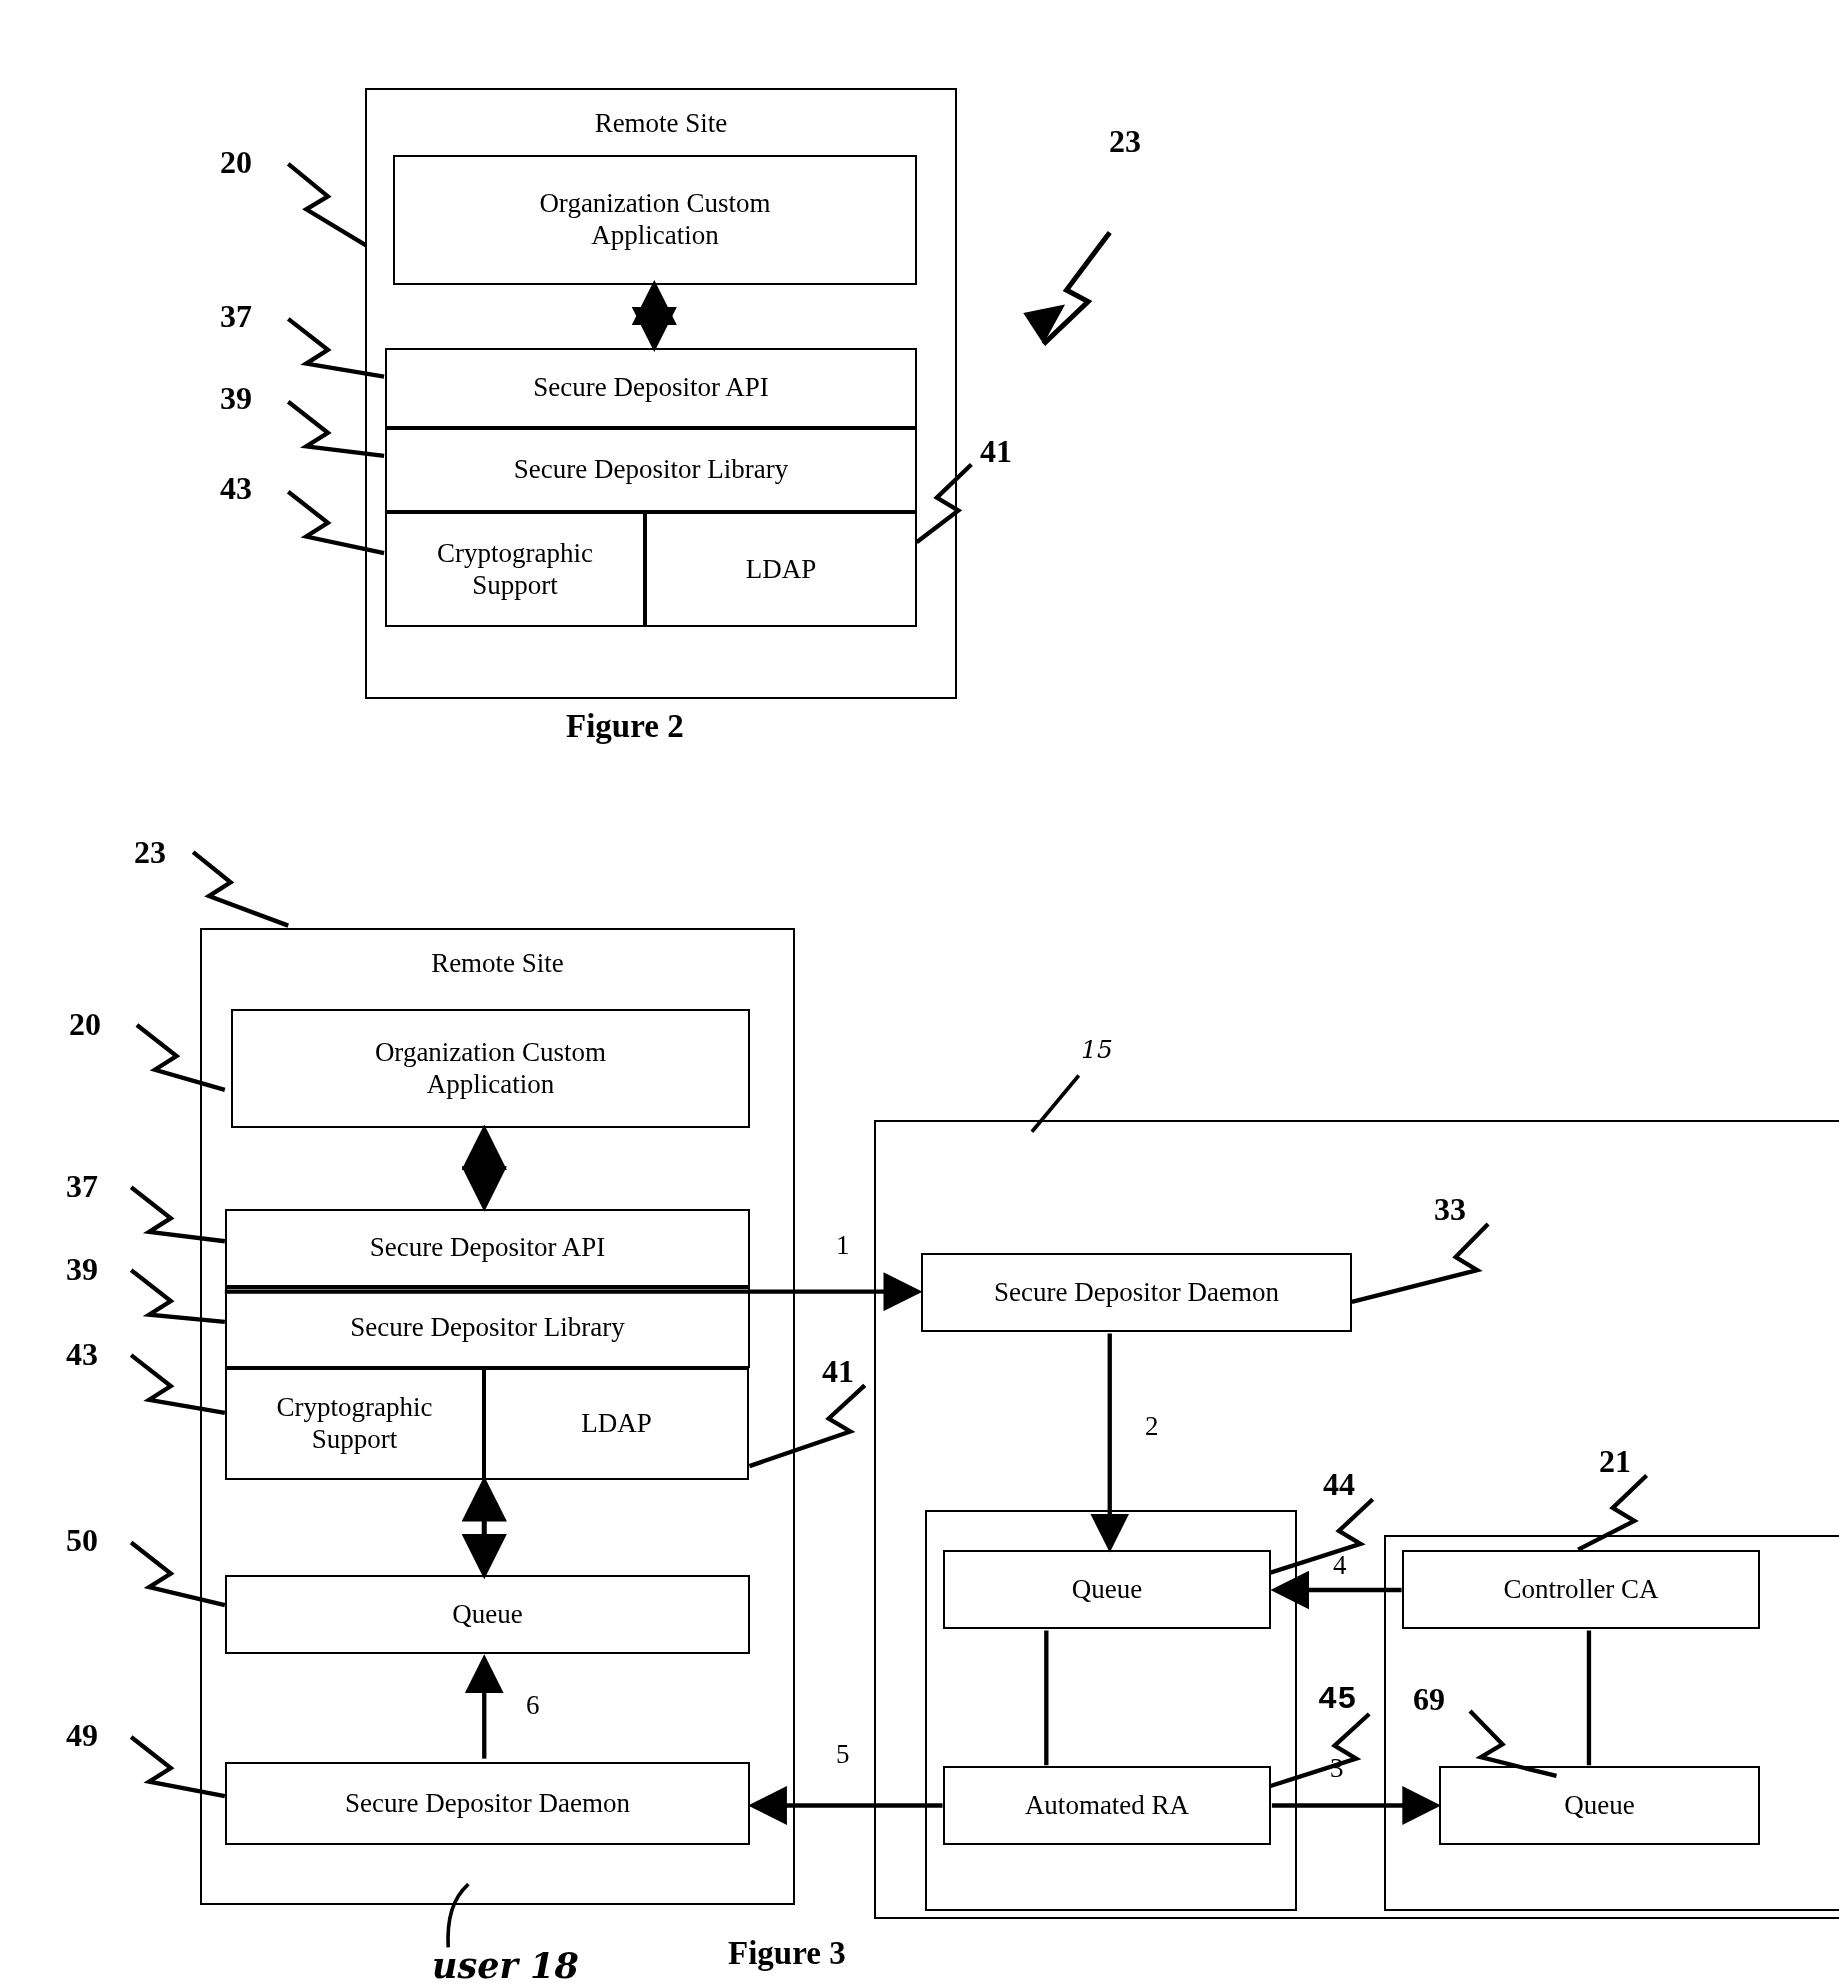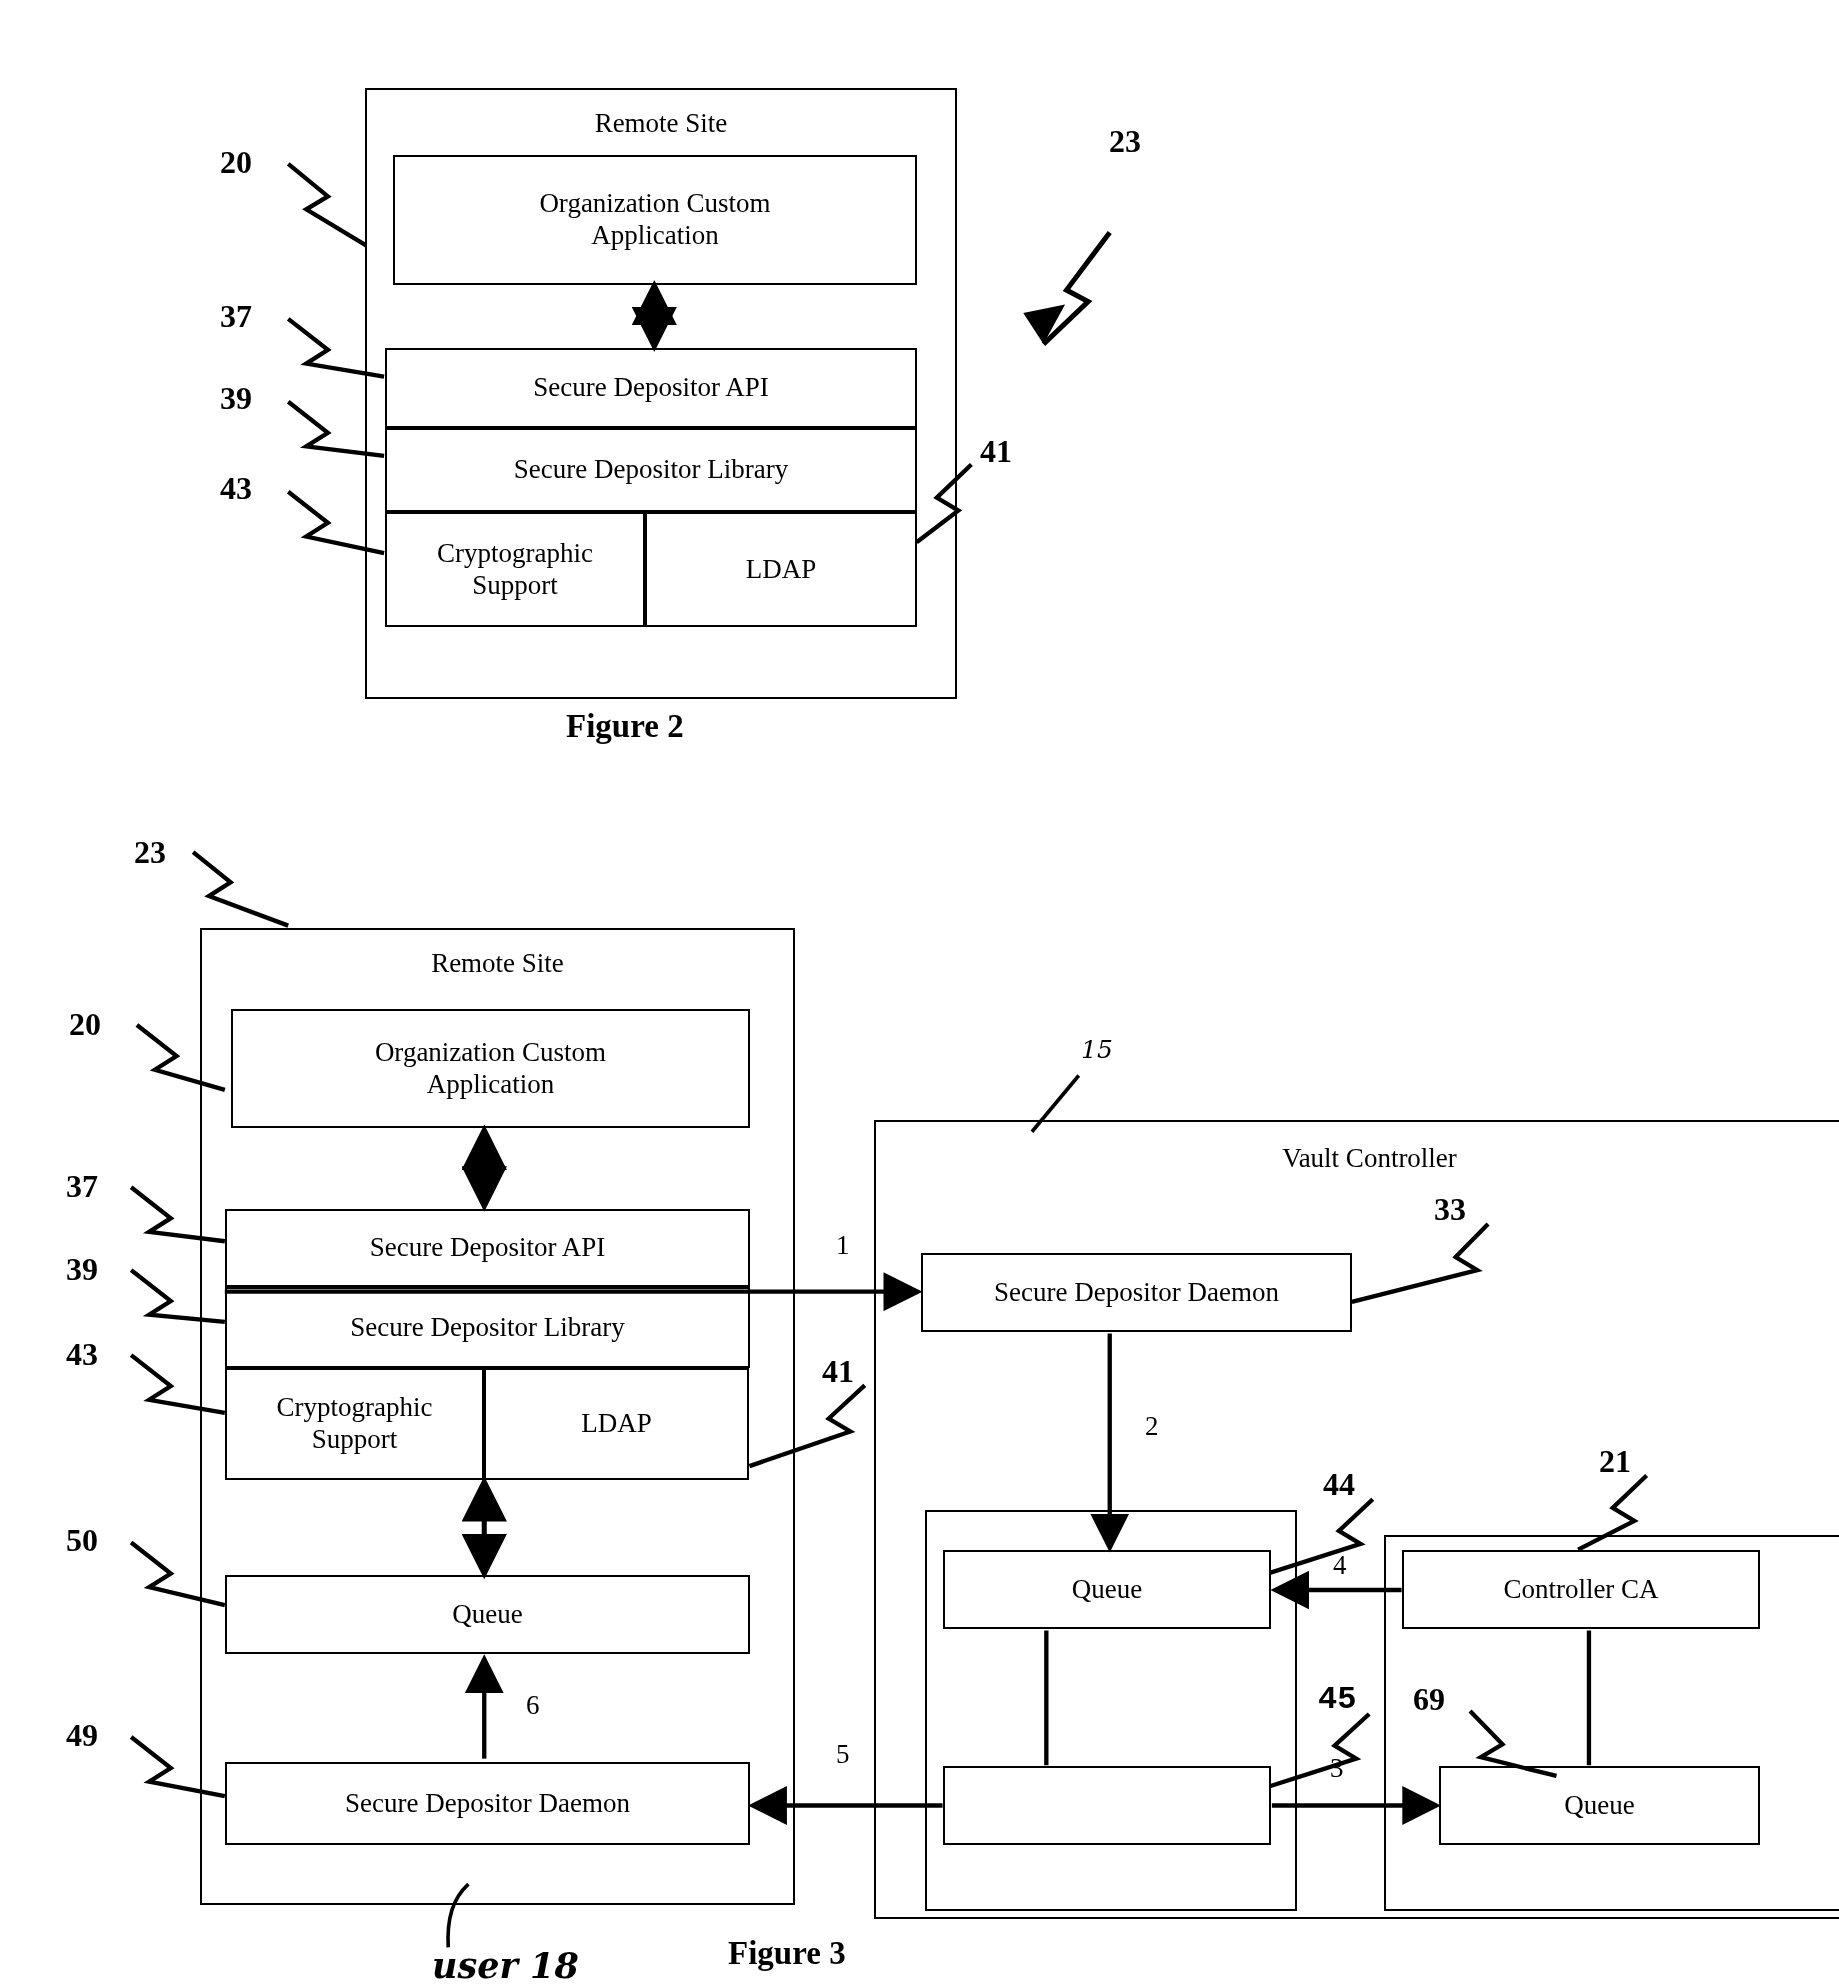--- a/index.html
+++ b/index.html
@@ -107,21 +107,20 @@
   <div class="refnum" style="left:220px; top:454px;">43</div>
   <div class="refnum" style="left:980px; top:417px;">41</div>
   <div class="refnum" style="left:1109px; top:107px;">23</div>
 
   <div class="figcap" style="left:566px; top:692px;">Figure 2</div>
 
   <div class="box" style="left:200px; top:912px; width:595px; height:977px;"></div>
   <div class="lbl" style="left:200px; top:932px; width:595px;">Remote Site</div>
 
   <div class="box" style="left:874px; top:1104px; width:980px; height:799px;"></div>
-  <div class="lbl" style="left:1081px; top:1127px; width:577px; text-align:center;">Vault Controller</div>
 
   <div class="box" style="left:231px; top:993px; width:519px; height:119px;"></div>
   <div class="lbl center" style="left:231px; top:993px; width:519px; height:119px;">Organization Custom
 Application</div>
 
   <div class="box" style="left:225px; top:1193px; width:525px; height:78px;"></div>
   <div class="lbl center" style="left:225px; top:1193px; width:525px; height:78px;">Secure Depositor API</div>
 
   <div class="box" style="left:225px; top:1271px; width:525px; height:81px;"></div>
   <div class="lbl center" style="left:225px; top:1271px; width:525px; height:81px;">Secure Depositor Library</div>
@@ -143,20 +142,21 @@
   <div class="lbl center" style="left:921px; top:1237px; width:431px; height:79px;">Secure Depositor Daemon</div>
 
   <div class="box" style="left:925px; top:1494px; width:372px; height:401px;"></div>
 
   <div class="box" style="left:1384px; top:1519px; width:470px; height:376px;"></div>
 
   <div class="box" style="left:943px; top:1534px; width:328px; height:79px;"></div>
   <div class="lbl center" style="left:943px; top:1534px; width:328px; height:79px;">Queue</div>
 
   <div class="box" style="left:943px; top:1750px; width:328px; height:79px;"></div>
+  <div class="lbl center" style="left:943px; top:1750px; width:328px; height:79px;">Automated RA</div>
 
   <div class="box" style="left:1402px; top:1534px; width:358px; height:79px;"></div>
   <div class="lbl center" style="left:1402px; top:1534px; width:358px; height:79px;">Controller CA</div>
 
   <div class="box" style="left:1439px; top:1750px; width:321px; height:79px;"></div>
   <div class="lbl center" style="left:1439px; top:1750px; width:321px; height:79px;">Queue</div>
 
   <div class="refnum" style="left:134px; top:818px;">23</div>
   <div class="refnum" style="left:69px; top:990px;">20</div>
   <div class="refnum" style="left:66px; top:1152px;">37</div>

